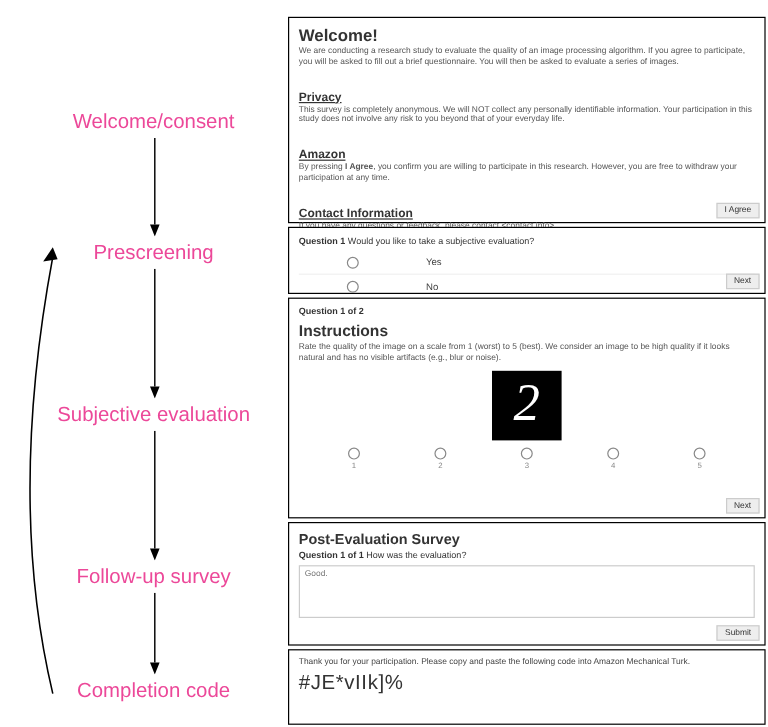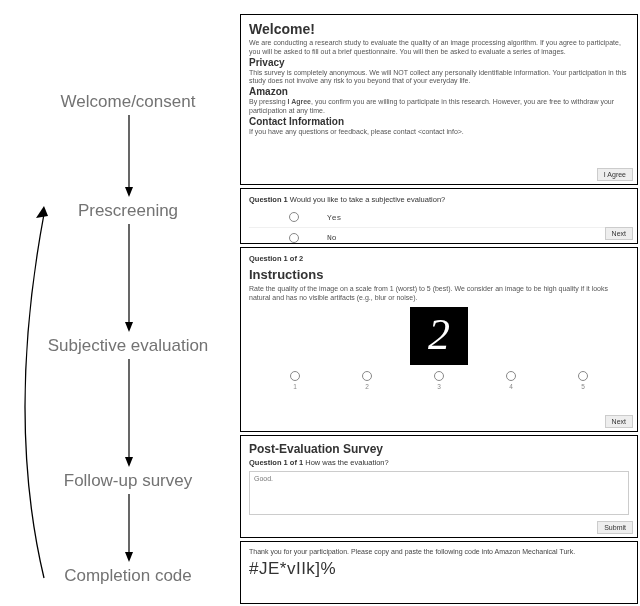--- a/index.html
+++ b/index.html
@@ -11,21 +11,21 @@
     position: relative;
   }
   .container { display: flex; width: 640px; height: 606px; }
   .flow-col {
     width: 240px;
     position: relative;
     padding-top: 95px;
   }
   .flow-label {
     font-size: 17px;
-    color: #737373;
+    color: #ec4899;
     text-align: center;
     position: absolute;
     width: 200px;
     left: 28px;
   }
   .arrow-svg { position: absolute; }
   .panels-col {
     flex: 1;
     display: flex;
     flex-direction: column;
@@ -34,35 +34,35 @@
   }
   .panel {
     border: 1px solid #000;
     background: #fff;
     position: relative;
     padding: 6px 8px;
     font-size: 7px;
     color: #333;
   }
   h2.big { font-size: 14px; font-weight: 700; margin-bottom: 2px; }
-  h3.sub { font-size: 10px; font-weight: 700; margin-top: 0; margin-bottom: 1px; }
+  h3.sub { font-size: 10px; font-weight: 700; margin-top: 19px; margin-bottom: 1px; text-decoration: underline; }
   .small { font-size: 7px; line-height: 1.25; color: #555; }
   .btn {
     position: absolute;
     right: 4px;
     bottom: 3px;
     background: #eee;
     border: 1px solid #ccc;
     font-size: 7px;
     padding: 2px 6px;
     color: #333;
   }
   .qhead { font-size: 7.5px; margin-bottom: 4px; }
   .qhead b { font-weight: 700; }
-  .opt-row { display: flex; align-items: center; height: 20px; border-bottom: 1px solid #f0f0f0; padding-left: 40px; gap: 28px; font-family: Liberation Mono, monospace; }
+  .opt-row { display: flex; align-items: center; height: 20px; border-bottom: 1px solid #f0f0f0; padding-left: 40px; gap: 56px; }
   .opt-row:last-of-type { border-bottom: none; }
   .radio {
     width: 10px; height: 10px; border-radius: 50%;
     border: 1px solid #888; background: #fff;
   }
   .opt-label { font-size: 8px; color: #444; }
   .instr-title { font-size: 13px; font-weight: 700; margin: 2px 0 3px; }
   .digit-box {
     width: 58px; height: 58px; background: #000; margin: 5px auto 6px;
     display: flex; align-items: center; justify-content: center;

